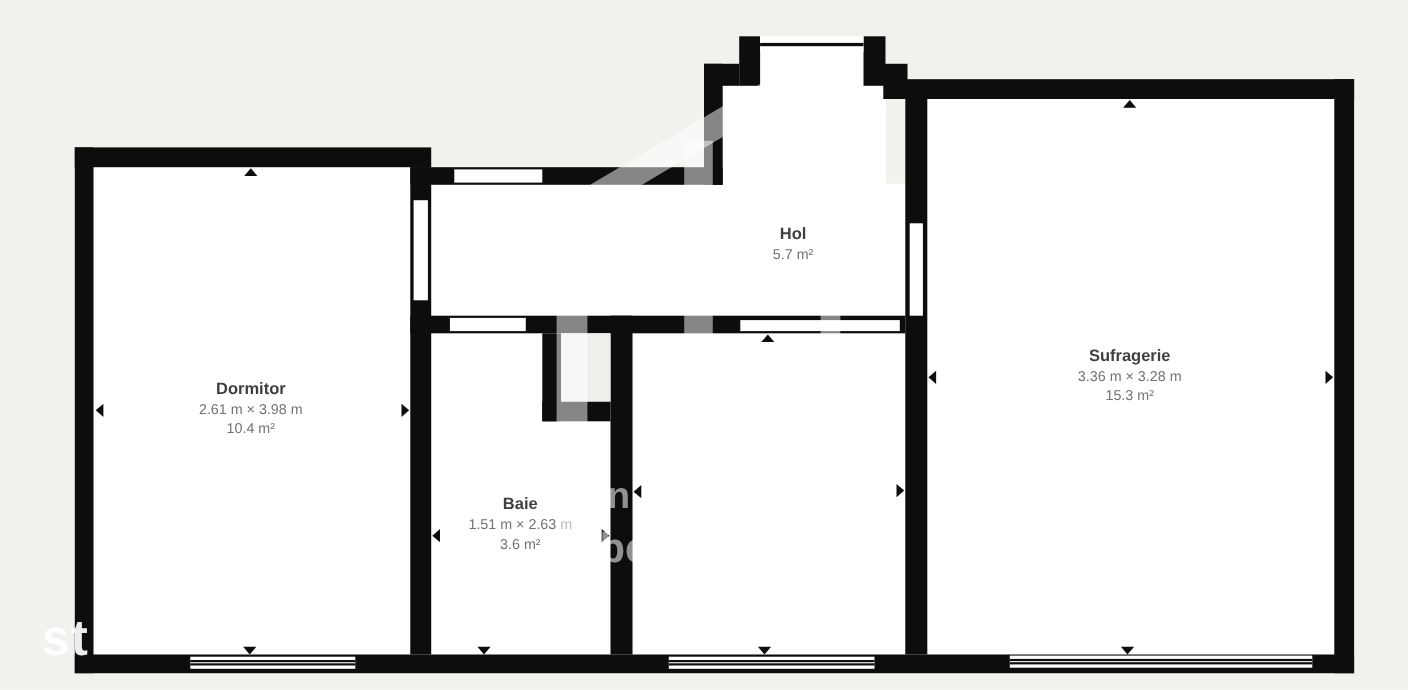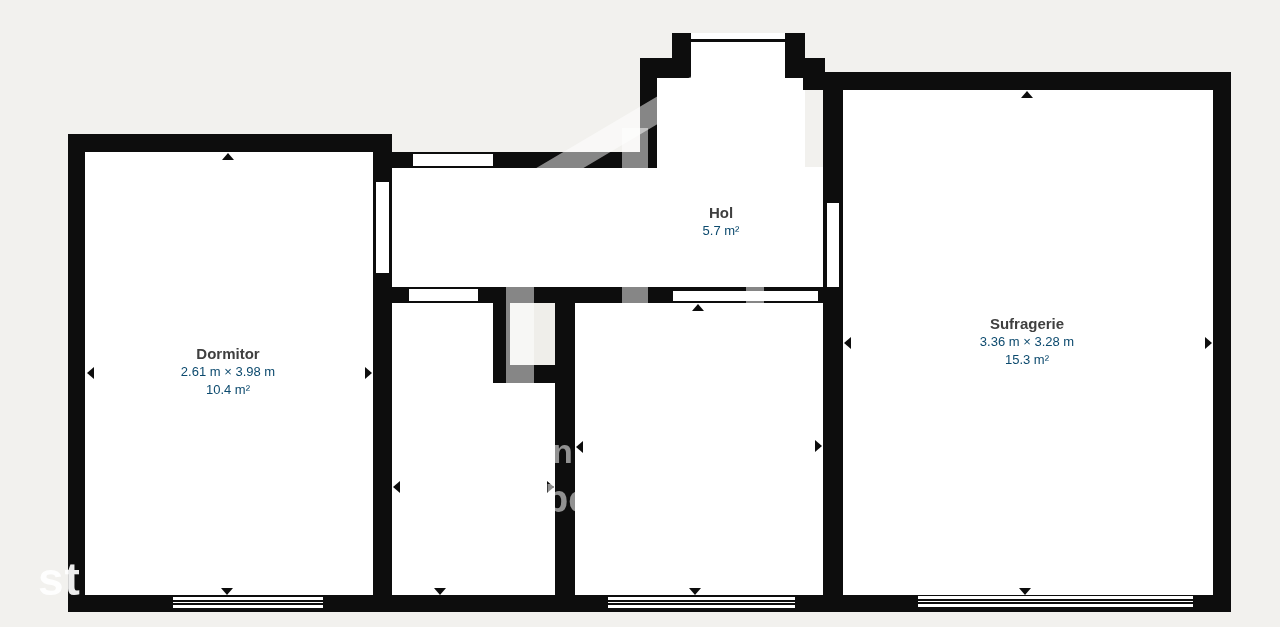--- a/index.html
+++ b/index.html
@@ -11,21 +11,21 @@
   .shaft{position:absolute;background:#efeeea;}
   .win{position:absolute;background:#ffffff;}
   .win .wline{position:absolute;left:0;right:0;height:2px;background:#0d0d0d;}
   .tri{position:absolute;width:0;height:0;}
   .tri-up{border-left:6px solid transparent;border-right:6px solid transparent;border-bottom:7px solid #0d0d0d;}
   .tri-down{border-left:6px solid transparent;border-right:6px solid transparent;border-top:7px solid #0d0d0d;}
   .tri-left{border-top:6px solid transparent;border-bottom:6px solid transparent;border-right:7px solid #0d0d0d;}
   .tri-right{border-top:6px solid transparent;border-bottom:6px solid transparent;border-left:7px solid #0d0d0d;}
   .label{position:absolute;transform:translateX(-50%);text-align:center;color:#3f3f3f;white-space:nowrap;}
   .label .rname{font-size:15px;font-weight:700;line-height:19px;}
-  .label .rdims,.label .rarea{font-size:13px;font-weight:400;line-height:18px;color:#0c4a6e;}
+  .label .rdims,.label .rarea{font-size:13px;font-weight:400;line-height:18px;color:#737373;}
   .wm{position:absolute;pointer-events:none;}
   #wm-corner{left:38px;top:552px;font-size:46px;font-weight:700;color:rgba(255,255,255,0.93);letter-spacing:1px;z-index:60;}
   .wm-frag{color:rgba(255,255,255,0.55);font-weight:700;z-index:55;}
   #wm-frag-1{left:552px;top:432px;font-size:34px;}
   #wm-frag-2{left:545px;top:478px;font-size:38px;text-align:center;}
   #wm-logo{left:0;top:0;z-index:50;}
 </style>
 </head>
 <body>
 
@@ -101,20 +101,25 @@
 
   <div class="label" style="left:228px;top:344px;">
     <div class="rname">Dormitor</div>
     <div class="rdims">2.61 m × 3.98 m</div>
     <div class="rarea">10.4 m²</div>
   </div>
   <div class="label" style="left:721px;top:203px;text-align:center;">
     <div class="rname">Hol</div>
     <div class="rarea">5.7 m²</div>
   </div>
+  <div class="label" style="left:473px;top:449px;">
+    <div class="rname">Baie</div>
+    <div class="rdims">1.51 m × 2.63 m</div>
+    <div class="rarea">3.6 m²</div>
+  </div>
   <div class="label" style="left:1027px;top:314px;">
     <div class="rname">Sufragerie</div>
     <div class="rdims">3.36 m × 3.28 m</div>
     <div class="rarea">15.3 m²</div>
   </div>
 
   <svg id="wm-logo" class="wm" width="1280" height="627" viewBox="0 0 1280 627">
     <g stroke="rgba(255,255,255,0.5)" fill="none">
       <path d="M452 232 L700 85 L790 150" stroke-width="24"></path>
       <path d="M520 185 L520 520" stroke-width="28"></path>

